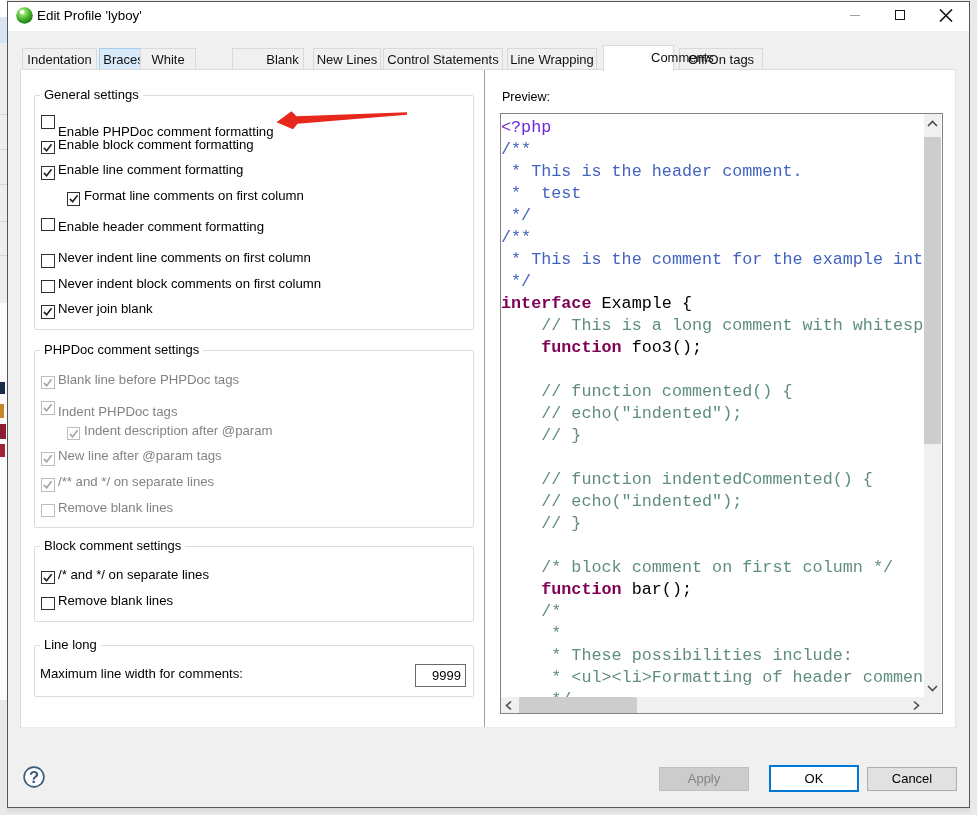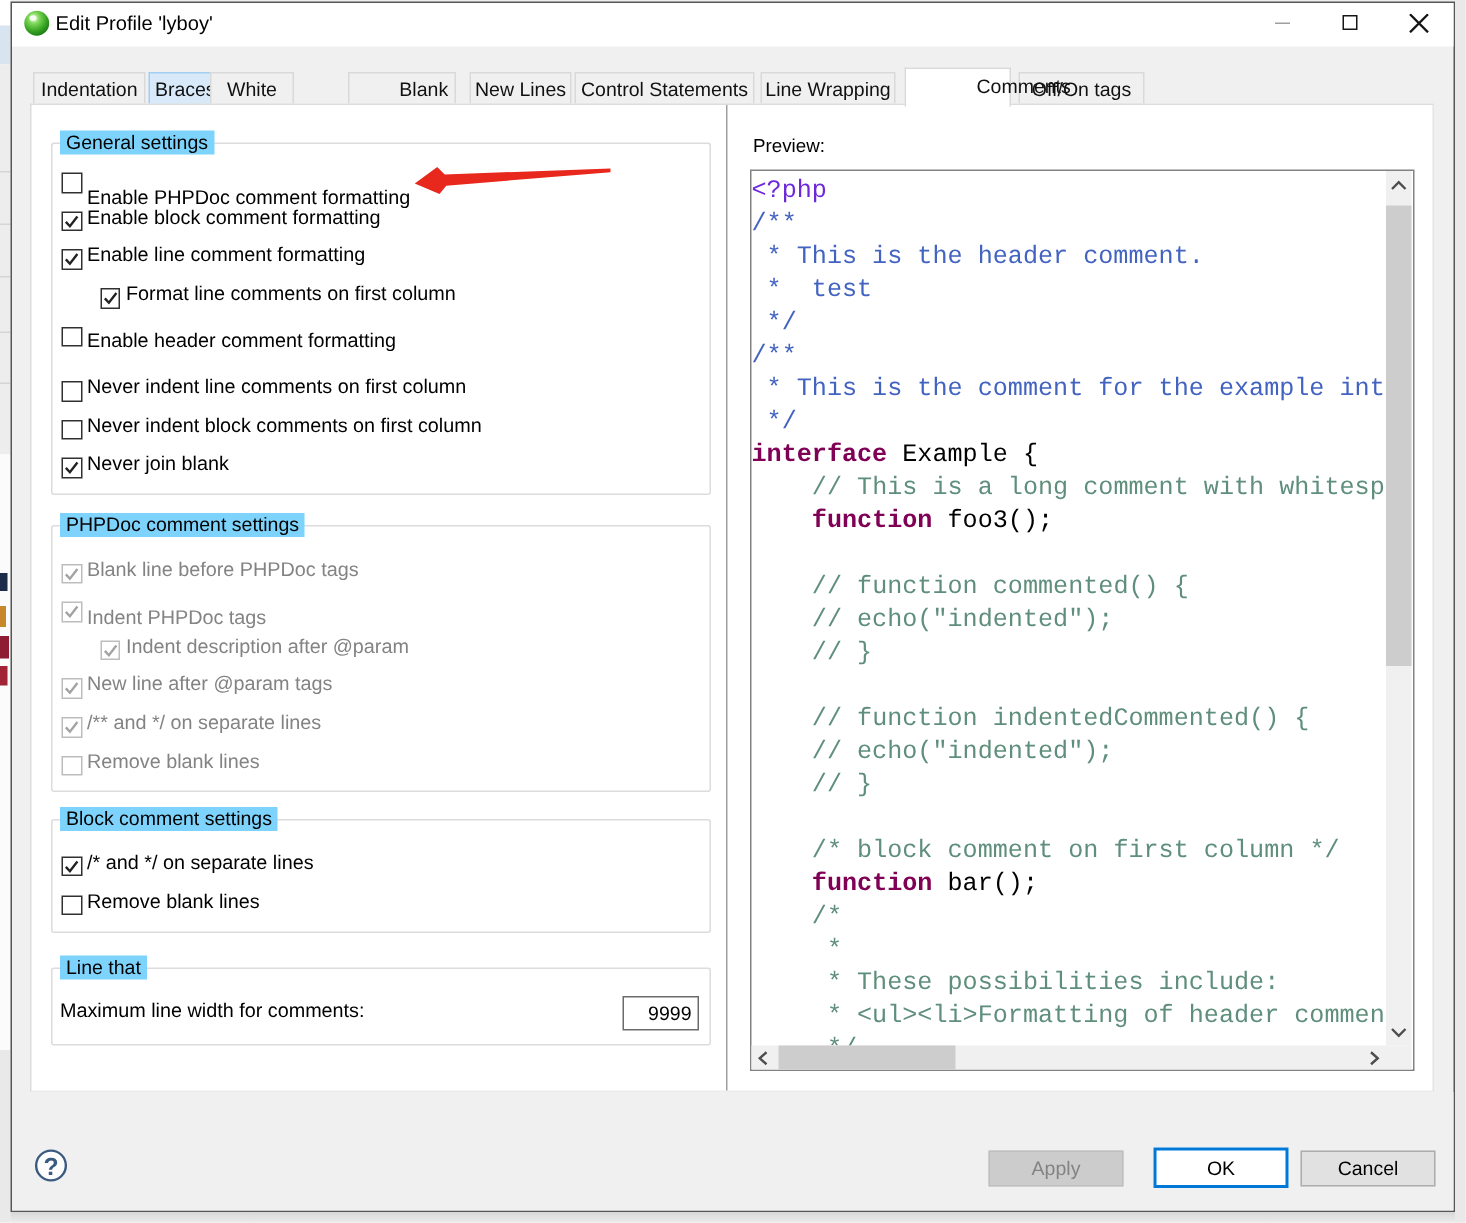--- a/index.html
+++ b/index.html
@@ -11,21 +11,21 @@
   #titlebar { left:8px; top:2px; width:961px; height:29px; background:#ffffff; }
   #title { left:37px; top:0.5px; height:29px; line-height:29px; font-size:13.4px; color:#000; }
   
   .tab { top:48px; height:22px; background:#f0f0f0; border:1px solid #d9d9d9; font-size:13px; line-height:21px; text-align:center; color:#111; }
   .tab.hov { background:#d8eaf9; border-color:#a3cef0; }
   .tab.sel { top:45px; height:26px; background:#ffffff; border-bottom:none; line-height:24px; z-index:5;padding-left:47px; }
   
   #pane { left:20px; top:69px; width:936px; height:659px; background:#ffffff; border:1px solid #dcdcdc; border-bottom-color:#ececec; border-right-color:#e4e4e4; }
   #sash { left:484px; top:70px; width:1px; height:657px; background:#a0a0a0; }
   .grp { border:1px solid #dcdcdc; border-radius:2px; }
-  .grplabel { font-size:13px; color:#000; background:#7dd3fc; padding:0 4px; height:16px; line-height:16px; }
+  .grplabel { font-size:13px; color:#000; background:#ffffff; padding:0 4px; height:16px; line-height:16px; }
   .cb { width:13.5px; height:13.5px; border:1px solid #303030; background:#fff; }
   .cb.dis { border-color:#bdbdbd; }
   .lbl { font-size:13.2px; color:#000; height:20px; line-height:20px; white-space:nowrap; }
   .lbl.dis { color:#838383; }
   
   #prevlabel { left:502px; top:90px; font-size:12.5px; color:#000; }
   #codebox { left:500px; top:113px; width:443px; height:601px; border:1px solid #828282; background:#fff; }
   #code { left:501px; top:116.5px; width:423px; height:582px; overflow:hidden; font-family:"Liberation Mono", monospace; font-size:16.75px; line-height:22px; white-space:pre; color:#000; }
   .c-tag { color:#6d28d9; }
   .c-doc { color:#4263c0; }
@@ -95,21 +95,21 @@
   <div class="abs tab sel" style="left:603px;width:71px;">Comments</div>
   <div class="abs" id="sash"></div>
 
   <div class="abs grp" style="left:34px;top:95px;width:440px;height:235px;"></div>
   <div class="abs grplabel" style="left:40px;top:87px;">General settings</div>
   <div class="abs grp" style="left:34px;top:350px;width:440px;height:178px;"></div>
   <div class="abs grplabel" style="left:40px;top:342px;">PHPDoc comment settings</div>
   <div class="abs grp" style="left:34px;top:546px;width:440px;height:76px;"></div>
   <div class="abs grplabel" style="left:40px;top:538px;">Block comment settings</div>
   <div class="abs grp" style="left:34px;top:645px;width:440px;height:52px;"></div>
-  <div class="abs grplabel" style="left:40px;top:637px;">Line that</div>
+  <div class="abs grplabel" style="left:40px;top:637px;">Line long</div>
 
   <div id="rows">
     <div class="abs cb" style="left:41px;top:115.25px;"></div>
     <div class="abs lbl" style="left:58px;top:122px;">Enable PHPDoc comment formatting</div>
     <div class="abs cb" style="left:41px;top:140.75px;">
       <svg width="11.5" height="11.5" style="position:absolute;left:0;top:0;">
         <path d="M1.9 5.9 L4.6 8.8 L9.6 2.3" stroke="#222" stroke-width="1.6" fill="none"></path>
       </svg>
     </div>
     <div class="abs lbl" style="left:58px;top:134.75px;">Enable block comment formatting</div>

